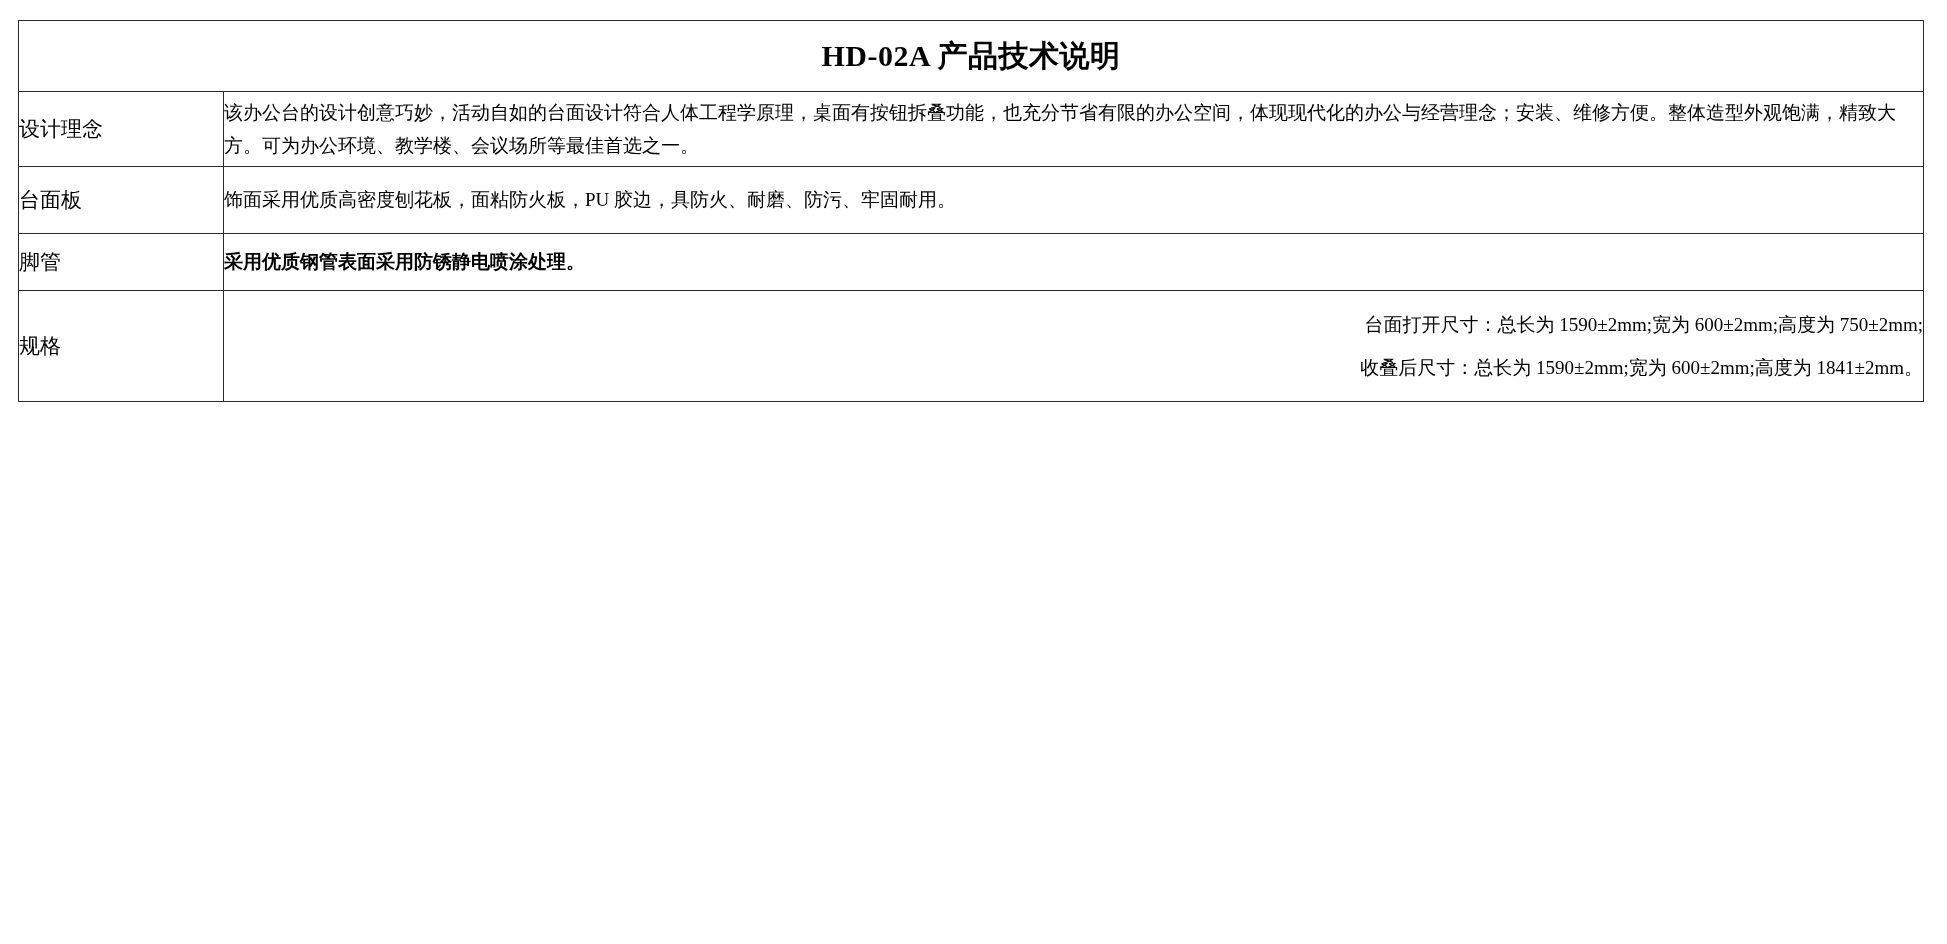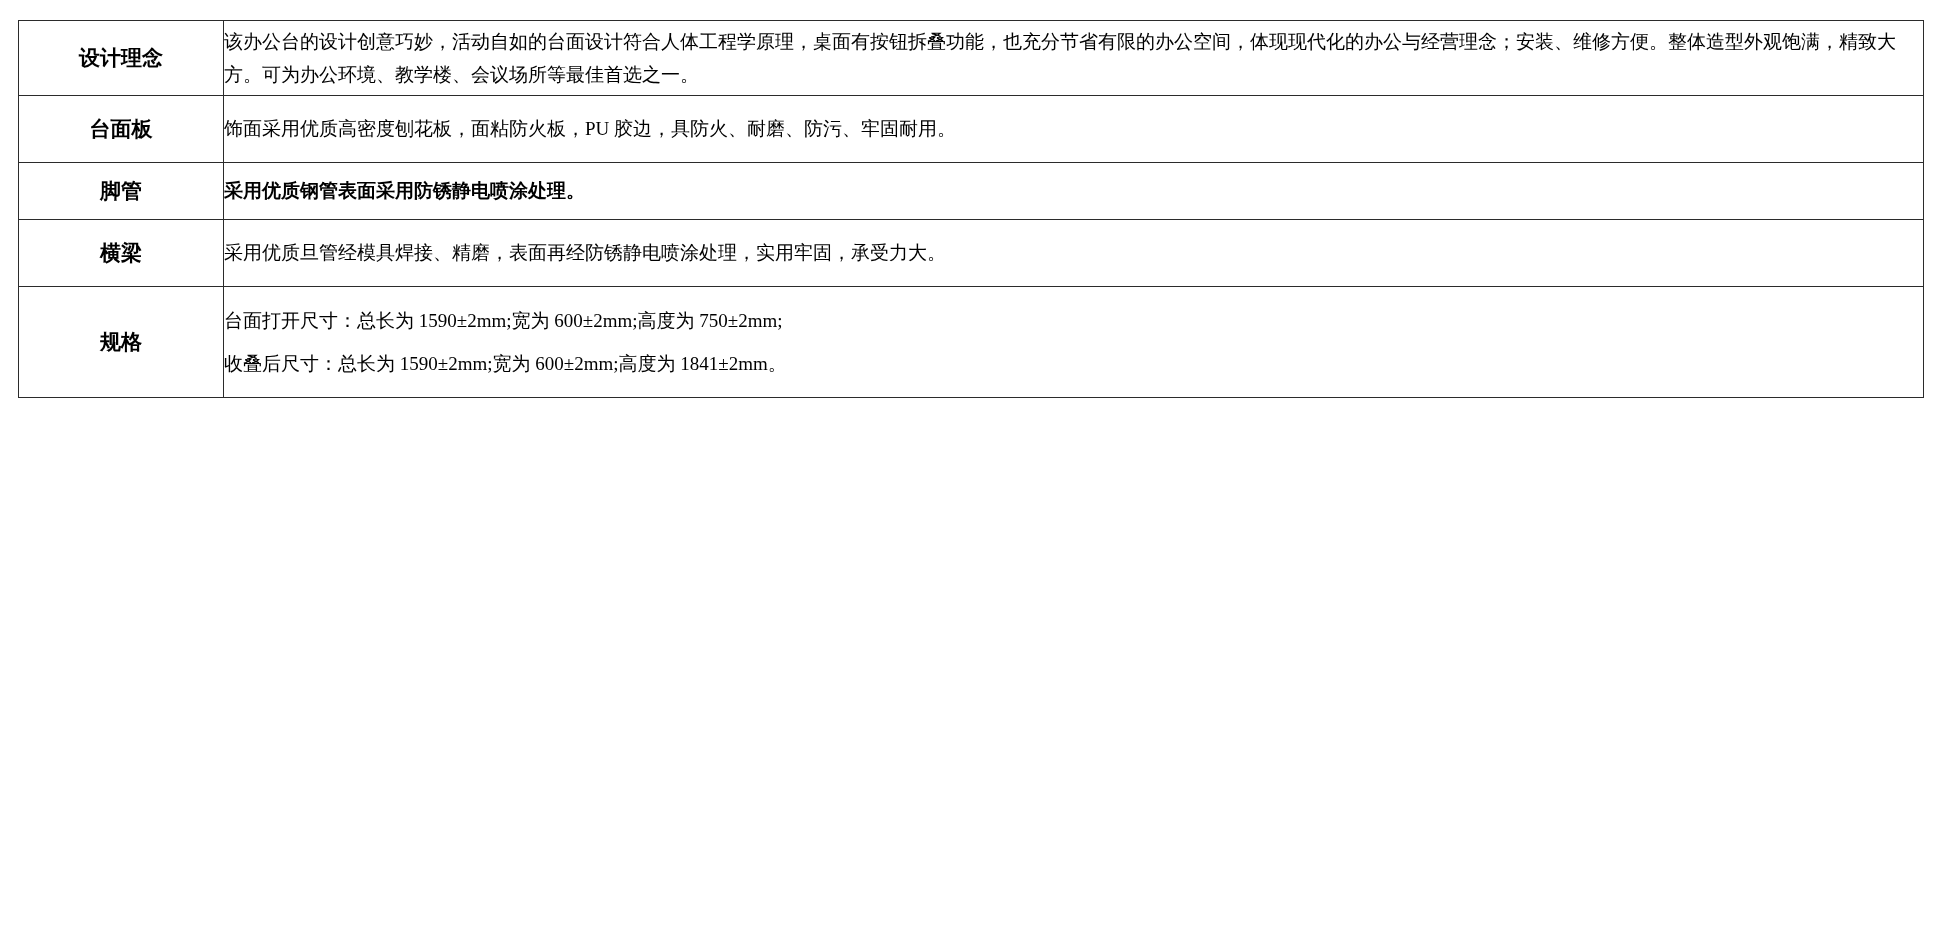--- a/index.html
+++ b/index.html
@@ -37,69 +37,67 @@
   }
   .title-cell {
     text-align: center;
     font-weight: bold;
     font-size: 30px;
     height: 70px;
     letter-spacing: 0.5px;
   }
   .label-cell {
     width: 205px;
-    text-align: center;
+    text-align: left;
     font-size: 21px;
     padding: 8px 4px;
-    font-weight: bold;
   }
   .content-cell {
     font-size: 19px;
     line-height: 1.75;
     padding: 14px 20px 14px 22px;
     text-align: left;
   }
   .row-concept .content-cell { height: 74px; }
   .row-top .content-cell { height: 66px; }
   .row-front .content-cell { height: 66px; }
   .row-foot .content-cell { height: 56px; }
   .row-tube .content-cell { height: 56px; font-weight: bold; }
   .row-beam .content-cell { height: 66px; }
-  .row-spec .content-cell { height: 110px; }
+  .row-spec .content-cell { height: 110px; text-align: right; }
   .spec-line {
     display: block;
     white-space: nowrap;
   }
   .spec-line + .spec-line { margin-top: 10px; }
 </style>
 </head>
 <body>
 
 <div class="page">
   <table class="spec-table">
     <colgroup>
       <col style="width:205px">
       <col>
     </colgroup>
     <tbody>
+      <tr>
+        <td class="title-cell" colspan="2">HD-02A 产品技术说明</td>
+      </tr>
       <tr class="row-concept">
         <td class="label-cell">设计理念</td>
         <td class="content-cell">该办公台的设计创意巧妙，活动自如的台面设计符合人体工程学原理，桌面有按钮拆叠功能，也充分节省有限的办公空间，体现现代化的办公与经营理念；安装、维修方便。整体造型外观饱满，精致大方。可为办公环境、教学楼、会议场所等最佳首选之一。</td>
       </tr>
       <tr class="row-top">
         <td class="label-cell">台面板</td>
         <td class="content-cell">饰面采用优质高密度刨花板，面粘防火板，PU 胶边，具防火、耐磨、防污、牢固耐用。</td>
       </tr>
       <tr class="row-tube">
         <td class="label-cell">脚管</td>
         <td class="content-cell">采用优质钢管表面采用防锈静电喷涂处理。</td>
-      </tr>
-      <tr class="row-beam">
-        <td class="label-cell">横梁</td>
-        <td class="content-cell">采用优质旦管经模具焊接、精磨，表面再经防锈静电喷涂处理，实用牢固，承受力大。</td>
       </tr>
       <tr class="row-spec">
         <td class="label-cell">规格</td>
         <td class="content-cell">
           <span class="spec-line">台面打开尺寸：总长为 1590±2mm;宽为 600±2mm;高度为 750±2mm;</span>
           <span class="spec-line">收叠后尺寸：总长为 1590±2mm;宽为 600±2mm;高度为 1841±2mm。</span>
         </td>
       </tr>
     </tbody>
   </table>

